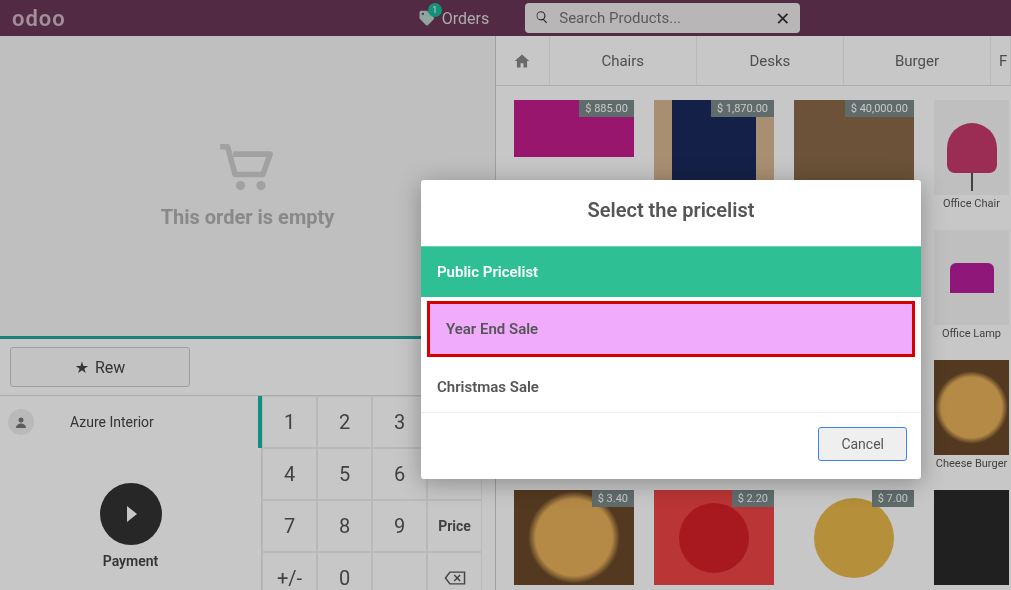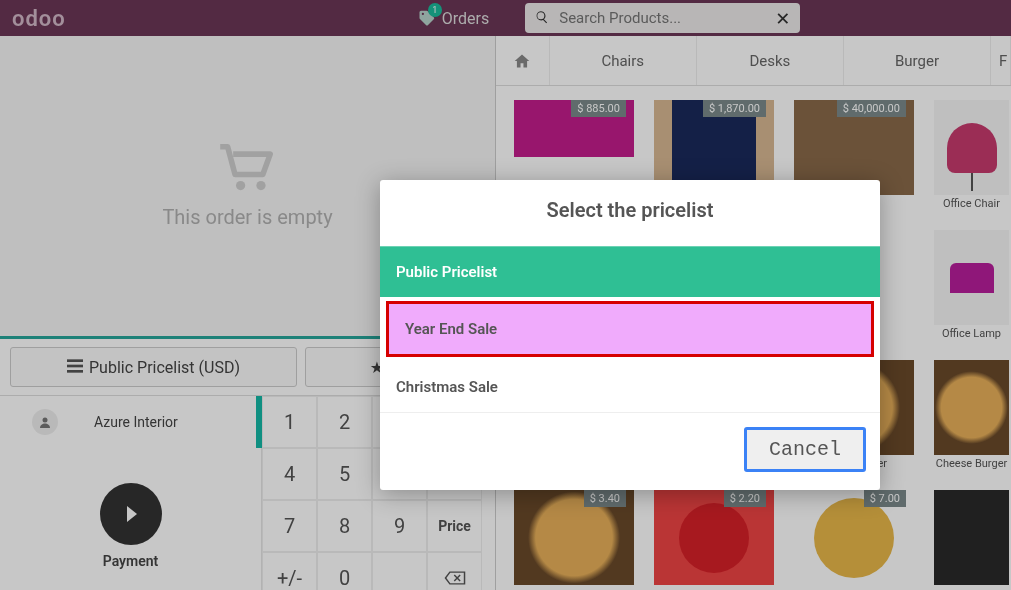--- a/index.html
+++ b/index.html
@@ -12,72 +12,72 @@
   .badge { position: absolute; top: -6px; right: -6px; background: #1abc9c; color: #fff; border-radius: 50%; width: 14px; height: 14px; font-size: 9px; display: flex; align-items: center; justify-content: center; }
   .search-wrap { margin-left: 36px; background: #eceaea; border-radius: 4px; height: 30px; width: 275px; display: flex; align-items: center; padding: 0 10px; }
   .search-icon { color: #333; margin-right: 10px; }
   .search-input { flex: 1; border: none; background: transparent; font-size: 15px; color: #666; outline: none; }
   .search-clear { color: #333; font-size: 18px; cursor: pointer; }
 
   .main { display: flex; height: calc(100% - 36px); }
   .left { width: 496px; display: flex; flex-direction: column; border-right: 1px solid #ccc; }
   .empty-area { flex: 0 0 303px; display: flex; flex-direction: column; align-items: center; justify-content: center; color: #b0b0b0; background: #f5f5f5; border-bottom: 3px solid #26a69a; }
   .cart-svg { width: 60px; height: 50px; margin-bottom: 12px; }
-  .empty-text { font-size: 20px; font-weight: 400; color: #b0b0b0; }
+  .empty-text { font-size: 20px; font-weight: 700; color: #b0b0b0; }
 
   .action-row { display: flex; gap: 8px; padding: 8px 10px; background: #fff; }
   .action-btn { flex: 1; height: 40px; border: 1px solid #ccc; background: #fafafa; border-radius: 3px; display: flex; align-items: center; justify-content: center; font-size: 16px; color: #444; cursor: pointer; }
   .action-btn .ico { margin-right: 6px; }
 
   .customer-row { display: flex; border-top: 1px solid #ddd; background: #fff; }
-  .customer { flex: 0 0 262px; height: 52px; display: flex; align-items: center; padding-left: 32px; gap: 36px; border-right: 6px solid #14b8a6; }
+  .customer { flex: 0 0 262px; height: 52px; display: flex; align-items: center; padding-left: 8px; gap: 36px; border-right: 4px solid #14b8a6; }
   .user-badge { width: 26px; height: 26px; border-radius: 50%; background: #eee; display: flex; align-items: center; justify-content: center; color: #777; font-size: 12px; }
   .customer-name { font-size: 14px; color: #444; }
   .keypad { display: grid; grid-template-columns: repeat(4, 55px); grid-auto-rows: 52px; }
   .key { border: 1px solid #eee; display: flex; align-items: center; justify-content: center; font-size: 20px; color: #555; background: #fff; cursor: pointer; }
   .key.small { font-size: 14px; font-weight: 700; }
   .payment-area { flex: 0 0 262px; display: flex; flex-direction: column; align-items: center; justify-content: center; border-right: 1px solid #e5e5e5; padding: 20px 0; }
   .pay-circle { width: 62px; height: 62px; border-radius: 50%; background: #333; display: flex; align-items: center; justify-content: center; color: #fff; font-size: 28px; margin-bottom: 8px; cursor: pointer; }
   .pay-label { font-size: 14px; color: #444; font-weight: 600; }
   .bottom-grid { display: flex; background: #fff; }
 
   .right { flex: 1; background: #fff; overflow: hidden; }
   .cat-tabs { display: flex; border-bottom: 1px solid #ddd; height: 50px; }
   .cat-tab { width: 148px; display: flex; align-items: center; justify-content: center; font-size: 15px; color: #666; border-right: 1px solid #eee; cursor: pointer; }
   .cat-tab.home { width: 54px; }
   .products { padding: 14px 0 0 18px; display: flex; flex-wrap: wrap; gap: 20px; }
   .prod { width: 120px; position: relative; cursor: pointer; }
   .prod-img { width: 120px; height: 95px; background: #ddd; display: flex; align-items: center; justify-content: center; position: relative; overflow: hidden; }
-  .price-tag { position: absolute; top: 0; right: 8px; background: #7b8a8b; color: #fff; font-size: 11px; padding: 2px 6px; }
+  .price-tag { position: absolute; top: 0; right: 0; background: #7b8a8b; color: #fff; font-size: 11px; padding: 2px 6px; }
   .prod-name { font-size: 11px; color: #555; text-align: center; margin-top: 2px; white-space: nowrap; overflow: hidden; text-overflow: ellipsis; }
 
   
   .p-magenta { background: linear-gradient(#c31d8c 60%, #fff 60%); }
   .p-blue { background: linear-gradient(to right, #d8b892 0 15%, #1a2a5c 15% 85%, #d8b892 85%); }
   .p-table { background: #8a6a4a; }
   .p-chair { background: #f5f5f5; }
   .chair-shape { width: 50px; height: 50px; background: #c73a6e; border-radius: 50% 50% 8px 8px; position: relative; }
   .chair-shape::after { content:""; position:absolute; bottom:-18px; left:50%; width:2px; height:18px; background:#555; transform:translateX(-50%); }
   .p-lamp { background:#f5f5f5; display:flex; align-items:center; justify-content:center; }
   .lamp-shape { width:44px; height:30px; background:#b81e9c; border-radius:6px 6px 0 0; }
   .p-food1 { background: radial-gradient(circle, #e8b05a 0 50%, #6a4a2a 60%); }
   .p-software { background:#fff; display:flex; align-items:center; justify-content:center; }
   .p-coke { background:#ef4444; display:flex; align-items:center; justify-content:center; }
   .coke { width:70px; height:70px; background:#d72028; border-radius:50%; }
   .p-pizza { background:#fff; display:flex; align-items:center; justify-content:center; }
   .pizza { width:80px; height:80px; background:#e8b84a; border-radius:50%; }
 
   .overlay { position: absolute; inset: 0; background: rgba(0,0,0,0.22); z-index: 50; }
-  .modal { position: absolute; left: 380px; top: 180px; width: 500px; background: #fff; border-radius: 3px; box-shadow: 0 4px 24px rgba(0,0,0,0.3); z-index: 60; }
+  .modal { position: absolute; left: 421px; top: 180px; width: 500px; background: #fff; border-radius: 3px; box-shadow: 0 4px 24px rgba(0,0,0,0.3); z-index: 60; }
   .modal-title { text-align: center; font-size: 20px; font-weight: 600; color: #555; padding: 18px 0 24px; }
   .plist-item { padding: 16px 16px; font-size: 15px; color: #555; font-weight: 600; border-top: 1px solid rgba(255,255,255,0.3); cursor: pointer; }
   .plist-item.active { background: #2fbf94; color: #fff; }
   .plist-item.highlight { border: 3px solid #d60000; margin: 4px 6px; background: #f0abfc; }
   .modal-footer { padding: 14px 14px 18px; display: flex; justify-content: flex-end; border-top: 1px solid #eee; }
-  .cancel-btn { background: #efefef; border: 3px solid #3b82f6; padding: 8px 22px; font-size: 20px; color: #555; border-radius: 3px; cursor: pointer; font-family: Liberation Mono, monospace; }
+  .cancel-btn { background: #efefef; border: 1px solid #3b82f6; padding: 8px 22px; font-size: 14px; color: #555; border-radius: 3px; cursor: pointer; }
 </style>
 </head>
 <body>
 
 <div class="topbar">
   <div class="logo">odoo</div>
   <div class="orders-wrap">
     <span class="tag-icon">
       <svg viewBox="0 0 24 24" fill="#b8d4cc">
           <path d="M21 11l-8-8a2 2 0 00-1.4-.6H4a2 2 0 00-2 2v7.6c0 .5.2 1 .6 1.4l8 8a2 2 0 002.8 0l7.6-7.6a2 2 0 000-2.8zM6.5 8A1.5 1.5 0 118 6.5 1.5 1.5 0 016.5 8z"></path>
@@ -102,30 +102,20 @@
     <div class="empty-area">
       <svg class="cart-svg" viewBox="0 0 64 54" fill="#cfcfcf">
         <path d="M2 4h8l8 30h30l8-22H16" stroke="#cfcfcf" stroke-width="6" fill="none" stroke-linejoin="round"></path>
         <circle cx="24" cy="46" r="5"></circle>
           <circle cx="46" cy="46" r="5"></circle>
       </svg>
       <div class="empty-text">This order is empty</div>
     </div>
 
     <div class="action-row">
-      <div class="action-btn">
-        <span class="ico">
-          <svg width="16" height="14" viewBox="0 0 24 20" fill="#555">
-              <rect y="0" width="24" height="4"></rect>
-              <rect y="8" width="24" height="4"></rect>
-              <rect y="16" width="24" height="4"></rect>
-            </svg>
-        </span>
-        <span>Public Pricelist (USD)</span>
-      </div>
       <div class="action-btn" style="flex:0 0 180px;">
         <span class="ico">★</span>
         <span>Rew</span>
       </div>
     </div>
 
     <div class="customer-row">
       <div class="customer">
         <span class="user-badge">
           <svg width="12" height="12" viewBox="0 0 24 24" fill="#777">

